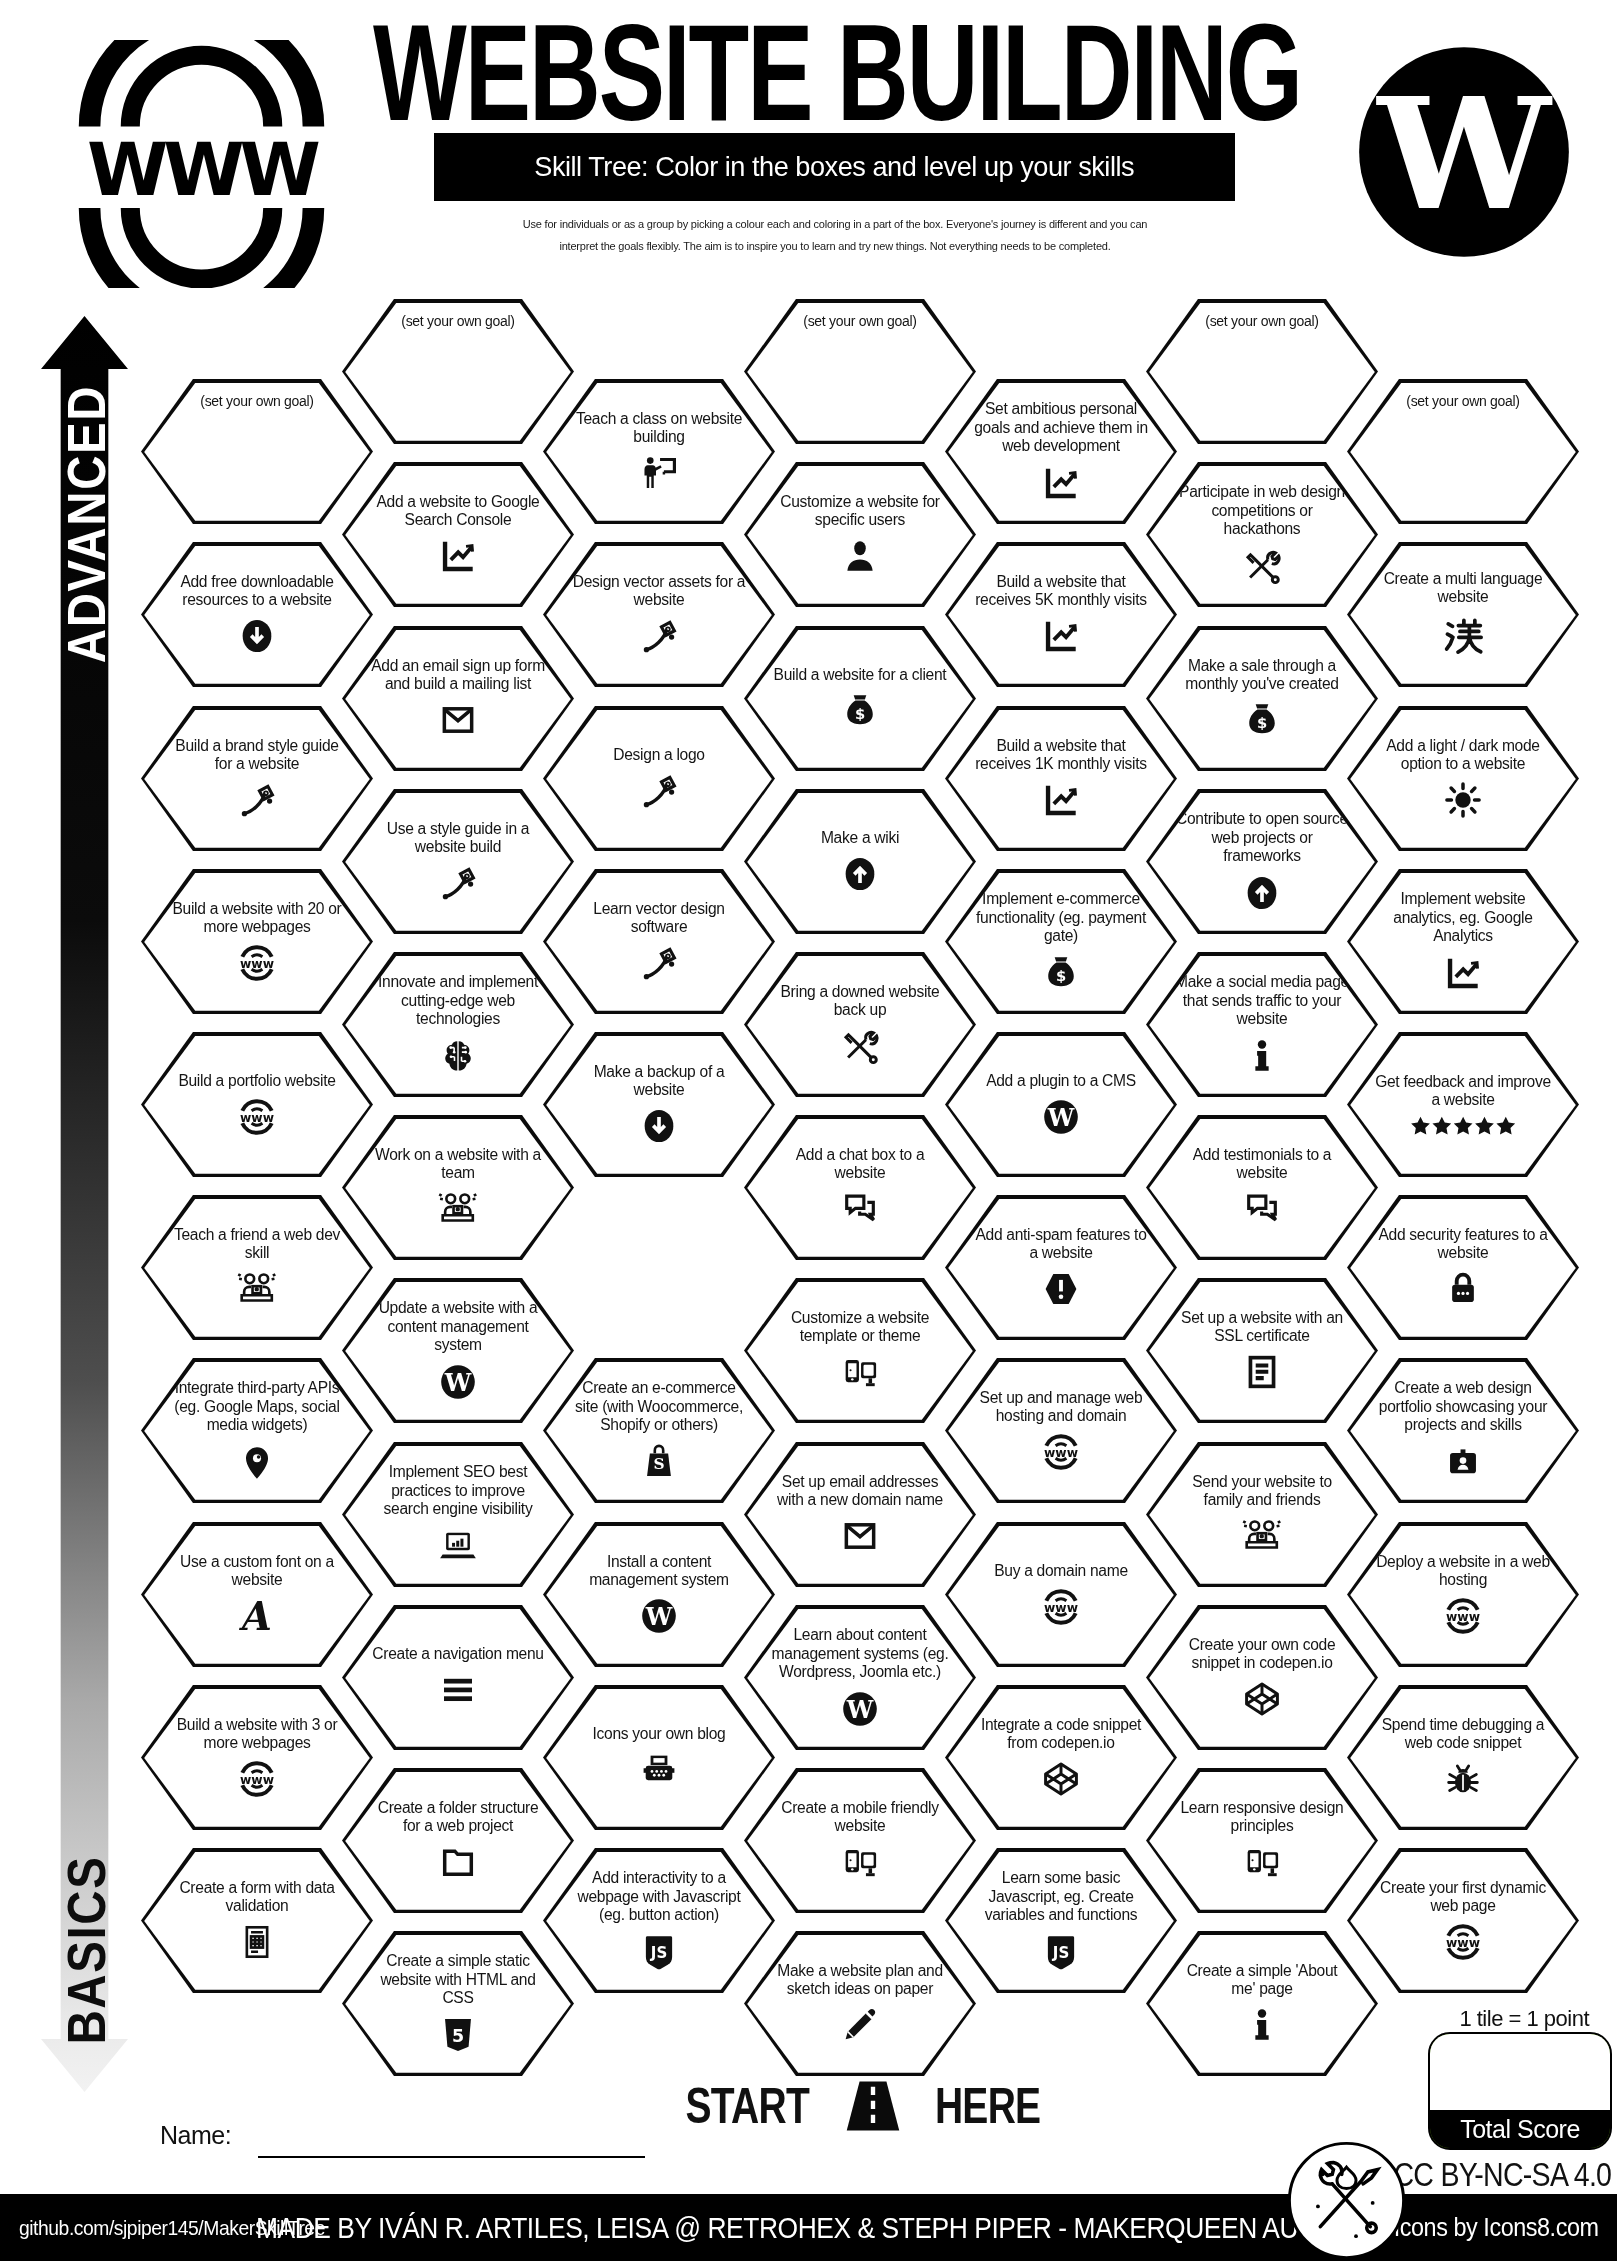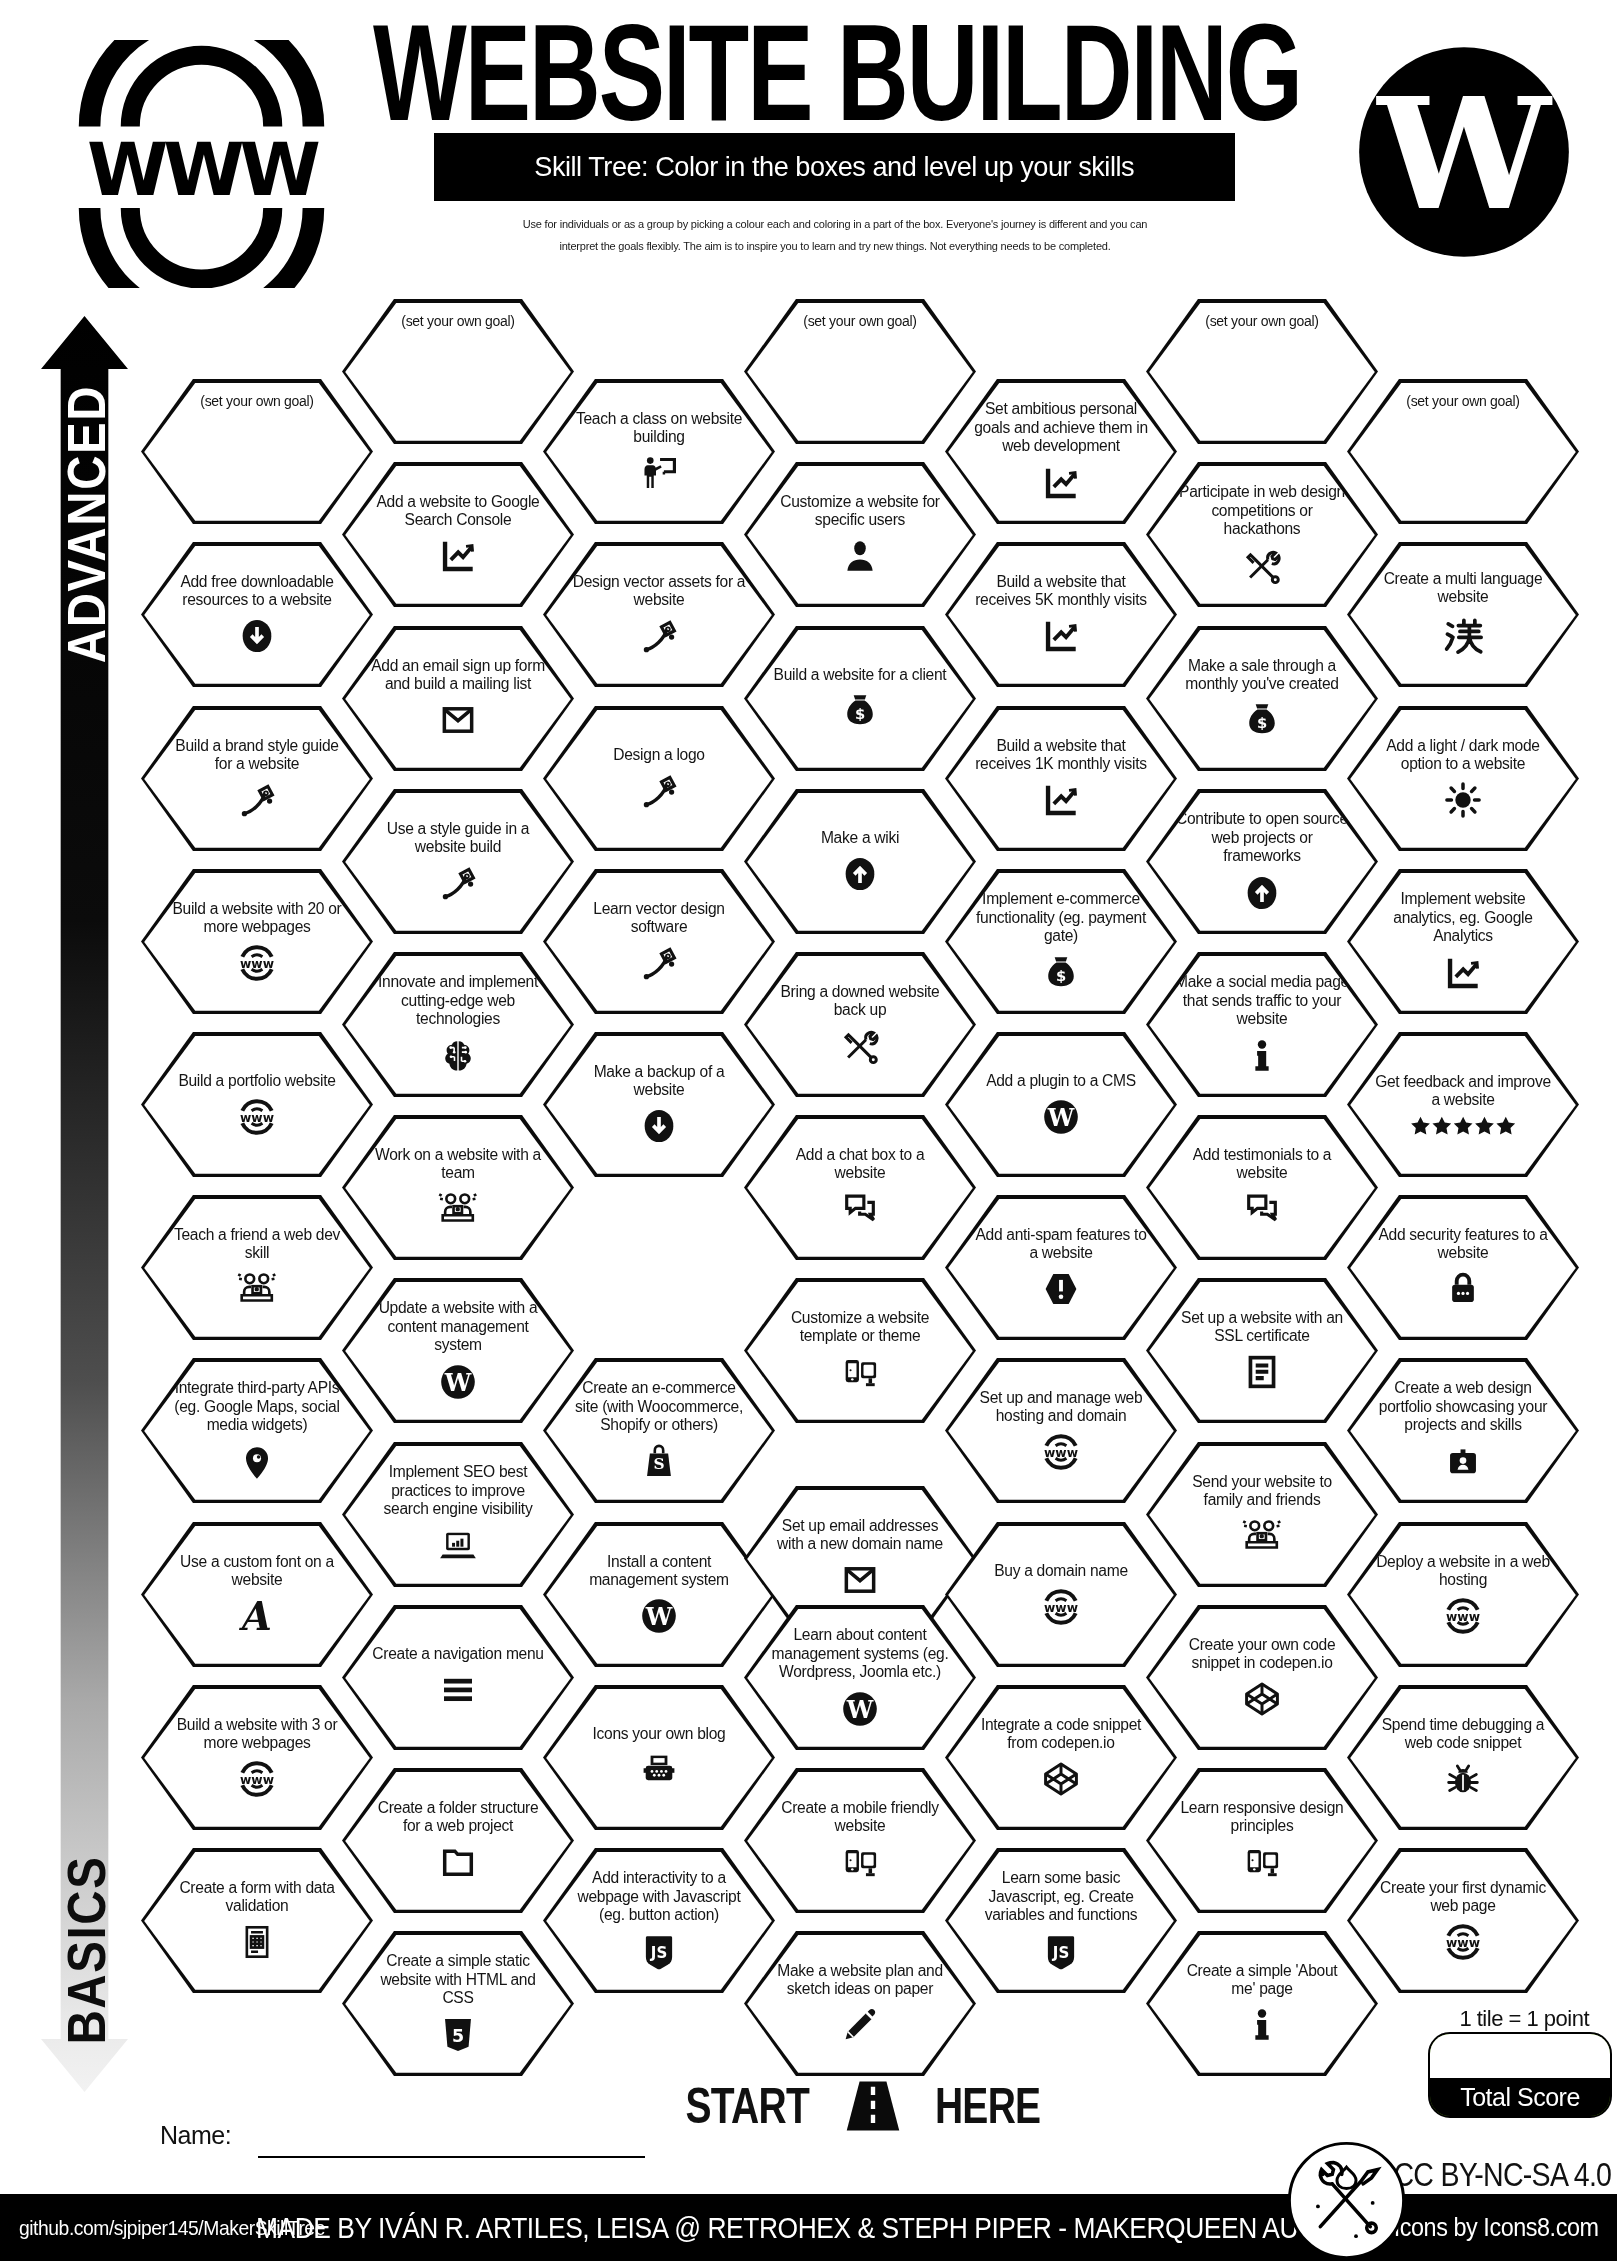--- a/index.html
+++ b/index.html
@@ -40,21 +40,21 @@
   .hex-icon.short svg{height:21px;}
   .hex-icon.tall svg{height:47px;}
 
   
   .start-row{left:668px;top:2071px;display:flex;align-items:center;gap:12px;}
   .start-word{font-size:50px;font-weight:bold;letter-spacing:-0.9px;transform:scaleX(.78);white-space:nowrap;}
   .road-icon svg{height:70px;width:auto;display:block;}
   .name-label{left:160px;top:2121px;font-size:25px;letter-spacing:-0.5px;}
   .name-line{left:258px;top:2130px;width:387px;height:26px;border-bottom:2.8px solid #000;}
   .tile-note{right:28px;top:2006px;font-size:22px;letter-spacing:-0.5px;}
-  .score-box{left:1428px;top:2032px;width:184px;height:86px;border:2.8px solid #000;border-radius:22px;
+  .score-box{left:1428px;top:2032px;width:184px;height:118px;border:2.8px solid #000;border-radius:22px;
     box-sizing:border-box;background:#4d7c0f;overflow:hidden;display:flex;flex-direction:column;}
   .score-input{flex:1;background:#fff;}
   .score-bar{height:38px;background:#000;color:#fff;display:flex;align-items:center;justify-content:center;
     font-size:25px;letter-spacing:-0.5px;}
   .license-text{right:5.5px;top:2155px;font-size:34px;letter-spacing:-0.9px;transform:scaleX(.84);transform-origin:right center;white-space:nowrap;}
   .maker-logo{left:1287px;top:2141px;width:119px;height:119px;z-index:5;}
 
   .footer-bar{left:0;top:2194px;width:1617px;height:67px;background:#000;color:#fff;
     display:flex;align-items:center;}
   .footer-repo{position:absolute;left:19.3px;font-size:21px;letter-spacing:-0.5px;transform:scaleX(.92);transform-origin:left center;white-space:nowrap;}
@@ -550,21 +550,21 @@
             <circle cx="7.6" cy="16.2" r=".7" fill="#fff"></circle>
             <circle cx="6.6" cy="11" r=".6" fill="#111"></circle>
             <rect x="12.6" y="6.4" width="8.6" height="9.2" rx="1" fill="#111"></rect>
             <rect x="14" y="7.8" width="5.8" height="6.4" rx=".8" fill="#fff"></rect>
             <rect x="15.4" y="18.4" width="5" height="1.7" fill="#111"></rect>
             <rect x="16.9" y="15.6" width="2" height="2.8" fill="#111"></rect>
           </svg>
         </div>
       </div>
     </div>
-    <div class="hex" style="left: 744px; top: 1442px; margin-top: 44px;">
+    <div class="hex" style="left: 744px; top: 1442px;">
       <div class="hex-inner">
         <div class="hex-label">Set up email addresses with a new domain name</div>
         <div class="hex-icon">
           <svg viewBox="0 0 24 24" fill="none" stroke="#111" stroke-width="2">
             <rect x="4.2" y="5.6" width="15.6" height="12.8"></rect>
             <path d="M4.8 6.4l7.2 6 7.2-6"></path>
           </svg>
         </div>
       </div>
     </div>

